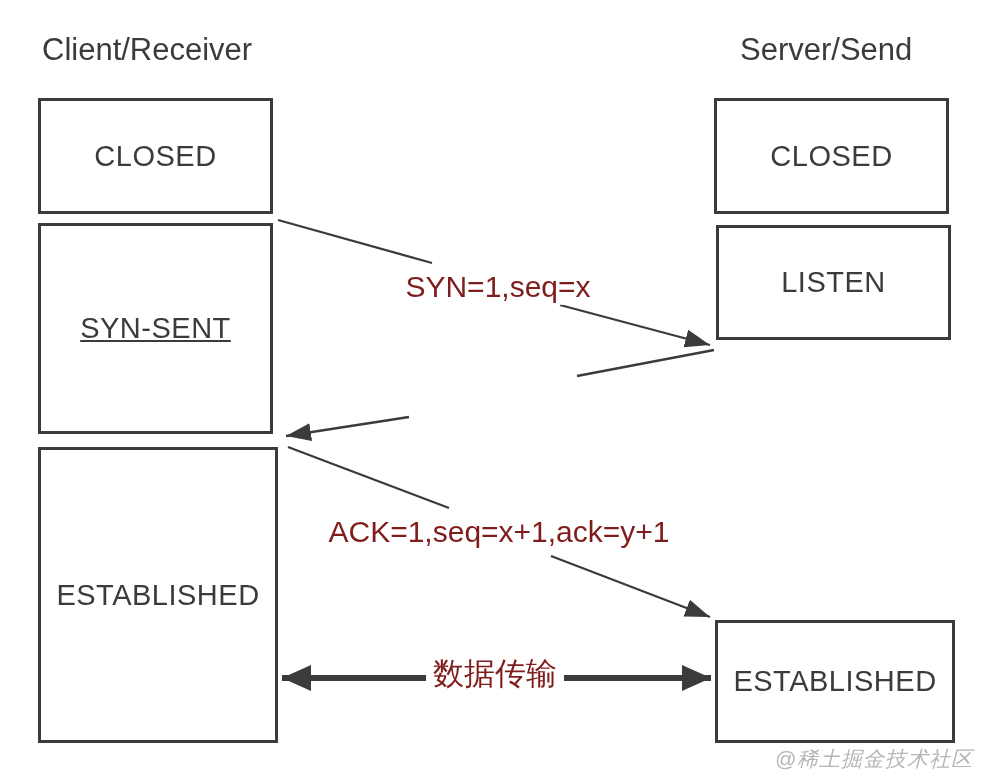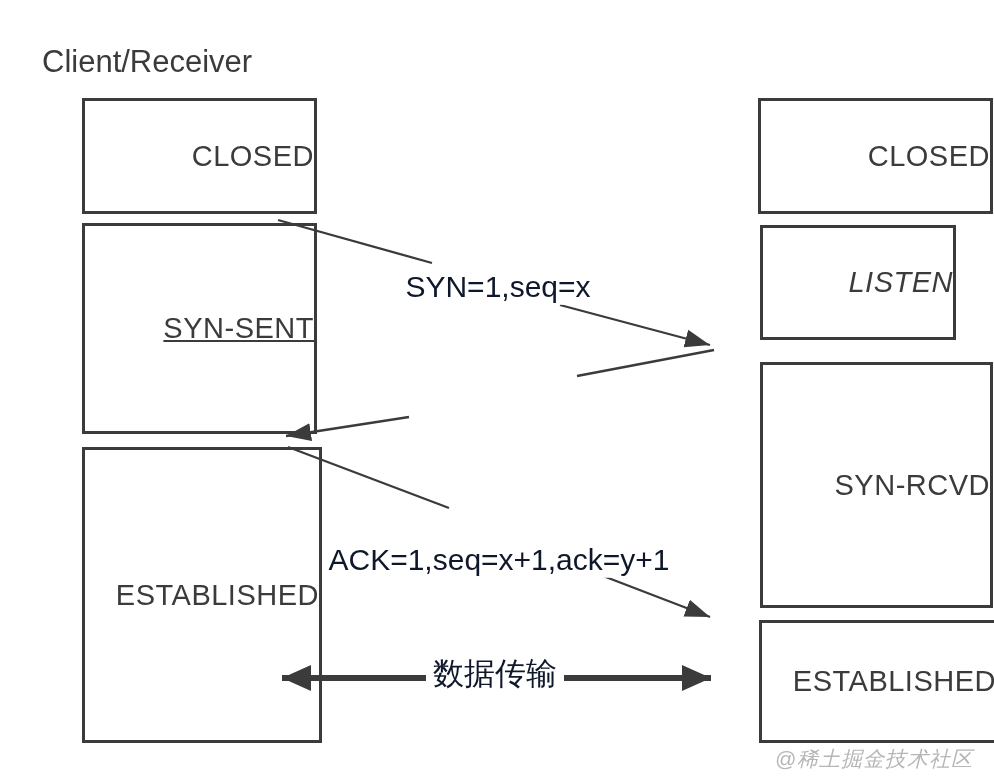--- a/index.html
+++ b/index.html
@@ -15,67 +15,65 @@
     overflow: hidden;
     font-family: "Liberation Sans", "DejaVu Sans", sans-serif;
     color: #3b3b3b;
   }
   .col-title {
     position: absolute;
     font-size: 31px;
     line-height: 1.1;
     color: #3b3b3b;
     white-space: nowrap;
-    margin-top: 12px;
   }
   #title-left  { left: 42px;  top: 33px; }
   #title-right { left: 740px; top: 33px; }
 
   .state-box {
     position: absolute;
     box-sizing: border-box;
     border: 3px solid #3b3b3b;
     background: #ffffff;
     display: flex;
     align-items: center;
-    justify-content: flex-end;
+    justify-content: center;
     font-size: 29px;
     letter-spacing: 0.5px;
     color: #3b3b3b;
     white-space: nowrap;
-    margin-left: 44px;
   }
   #box-c-closed  { left: 38px;  top: 98px;  width: 235px; height: 116px; }
   #box-c-synsent { left: 38px;  top: 223px; width: 235px; height: 211px; text-decoration: underline; }
   #box-c-est     { left: 38px;  top: 447px; width: 240px; height: 296px; }
   #box-s-closed  { left: 714px; top: 98px;  width: 235px; height: 116px; }
-  #box-s-listen  { left: 716px; top: 225px; width: 196px; height: 115px; font-style: italic; }
+  #box-s-listen  { left: 716px; top: 225px; width: 235px; height: 115px; }
   #box-s-synrcvd { left: 716px; top: 362px; width: 233px; height: 246px; }
   #box-s-est     { left: 715px; top: 620px; width: 240px; height: 123px; }
 
   .arrows {
     position: absolute;
     left: 0;
     top: 0;
     pointer-events: none;
   }
 
   .msg-label {
     position: absolute;
     transform: translate(-50%, -50%);
     font-size: 30px;
-    color: #0f172a;
+    color: #7f1d1d;
     background: #ffffff;
     white-space: nowrap;
     padding: 0 5px;
     line-height: 1.15;
   }
   #msg1 { left: 498px; top: 287px; }
   #msg2 { left: 492px; top: 395px; }
-  #msg3 { left: 499px; top: 560px; }
+  #msg3 { left: 499px; top: 532px; }
   #data-label {
     left: 495px;
     top: 674px;
     font-size: 31px;
     padding: 0 7px;
     font-weight: 500;
   }
 
   .watermark {
     position: absolute;
@@ -88,39 +86,37 @@
     font-style: italic;
   }
 </style>
 </head>
 <body>
 
 <div class="canvas">
 
   <div class="col-title" id="title-left">Client/Receiver</div>
 
+  <div class="col-title" id="title-right">Server/Send</div>
 
   <div class="state-box" id="box-c-closed">
     <span>CLOSED</span>
   </div>
   <div class="state-box" id="box-c-synsent">
     <span>SYN-SENT</span>
   </div>
   <div class="state-box" id="box-c-est">
     <span>ESTABLISHED</span>
   </div>
 
   <div class="state-box" id="box-s-closed">
     <span>CLOSED</span>
   </div>
   <div class="state-box" id="box-s-listen">
     <span>LISTEN</span>
-  </div>
-  <div class="state-box" id="box-s-synrcvd">
-    <span>SYN-RCVD</span>
   </div>
   <div class="state-box" id="box-s-est">
     <span>ESTABLISHED</span>
   </div>
 
   <svg class="arrows" width="994" height="778" viewBox="0 0 994 778">
     <defs>
       <marker id="ah-thin" markerUnits="userSpaceOnUse" markerWidth="27" markerHeight="20" refX="25" refY="10" orient="auto">
         <path d="M0,1 L25,10 L0,19 Z" fill="#3b3b3b"></path>
       </marker>

